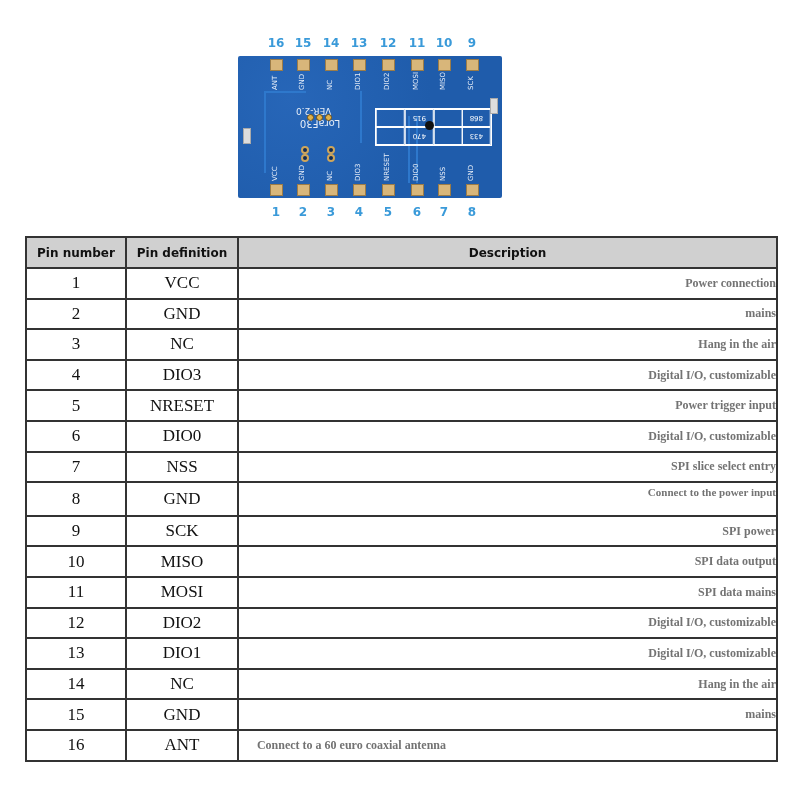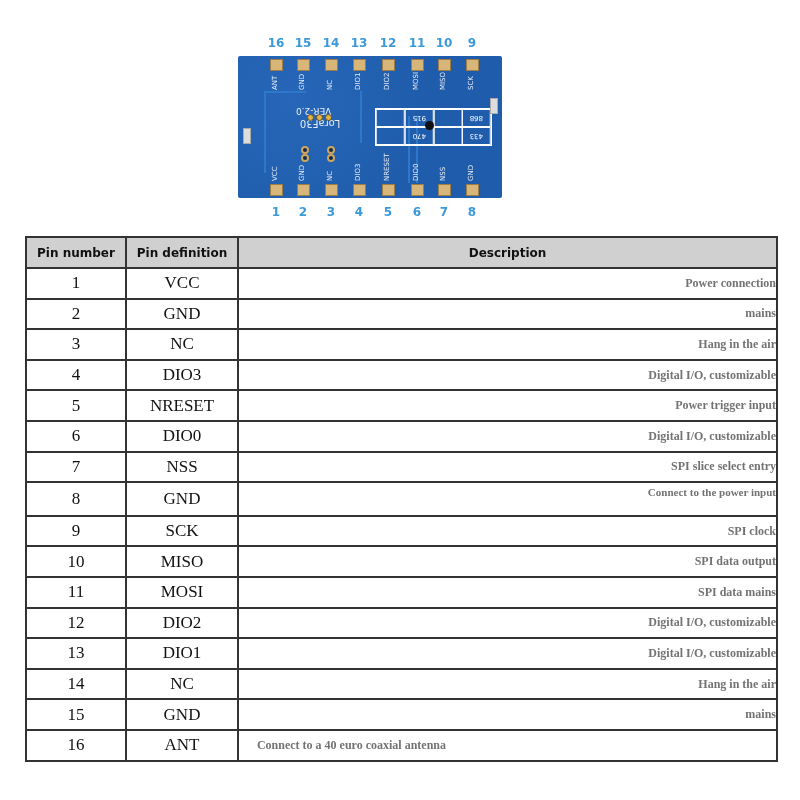--- a/index.html
+++ b/index.html
@@ -172,21 +172,21 @@
         <td class="c-desc">SPI slice select entry</td>
       </tr>
     <tr>
         <td class="c-num">8</td>
         <td class="c-def">GND</td>
         <td class="c-desc small">Connect to the power input</td>
       </tr>
     <tr>
         <td class="c-num">9</td>
         <td class="c-def">SCK</td>
-        <td class="c-desc">SPI clock</td>
+        <td class="c-desc">SPI power</td>
       </tr>
     <tr>
         <td class="c-num">10</td>
         <td class="c-def">MISO</td>
         <td class="c-desc">SPI data output</td>
       </tr>
     <tr>
         <td class="c-num">11</td>
         <td class="c-def">MOSI</td>
         <td class="c-desc">SPI data mains</td>
@@ -207,16 +207,16 @@
         <td class="c-desc">Hang in the air</td>
       </tr>
     <tr>
         <td class="c-num">15</td>
         <td class="c-def">GND</td>
         <td class="c-desc">mains</td>
       </tr>
     <tr>
         <td class="c-num">16</td>
         <td class="c-def">ANT</td>
-        <td class="c-desc wrap" style="padding-right:330px">Connect to a 40 euro coaxial antenna</td>
+        <td class="c-desc wrap" style="padding-right:330px">Connect to a 60 euro coaxial antenna</td>
       </tr>
   </tbody>
 </table>
 
 </body></html>

